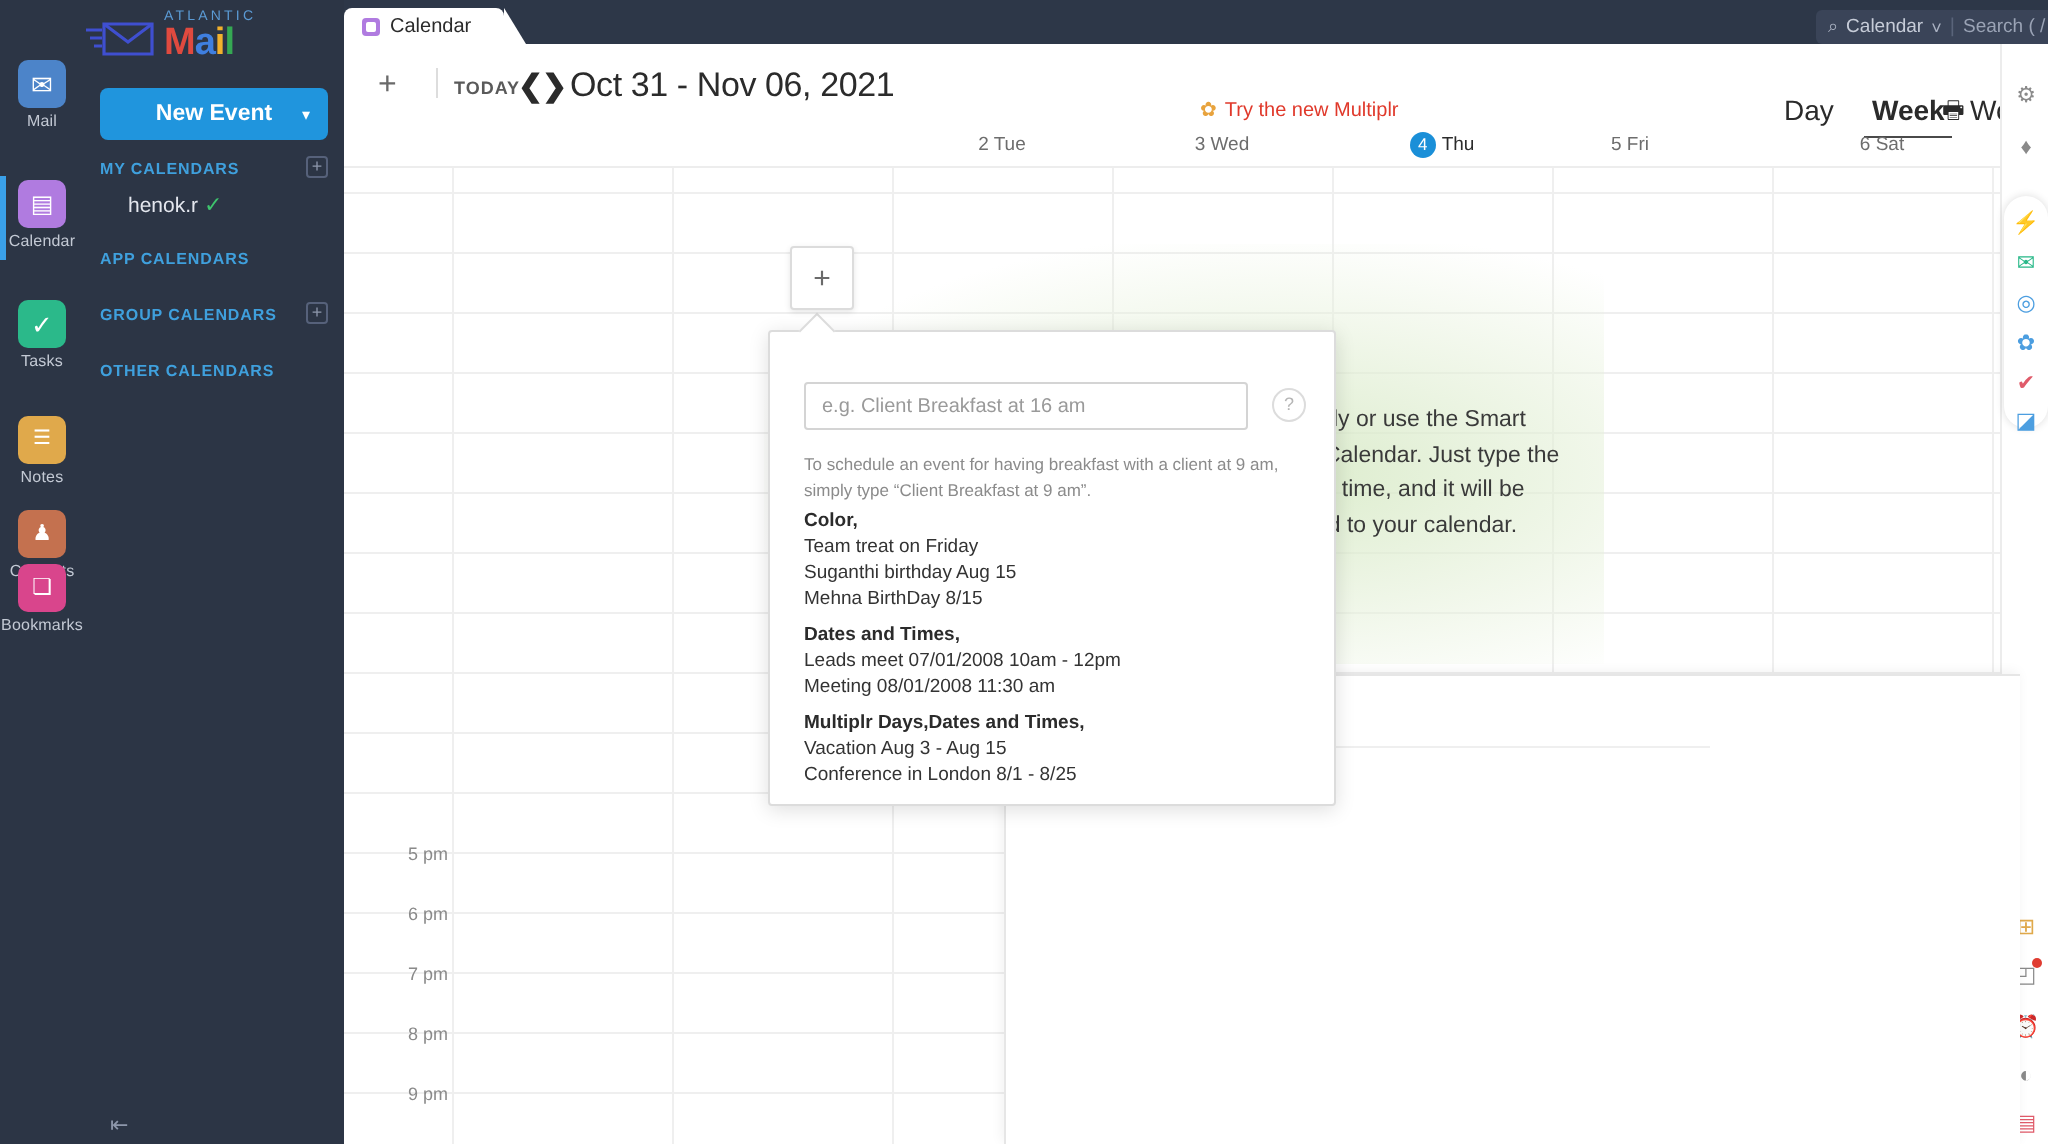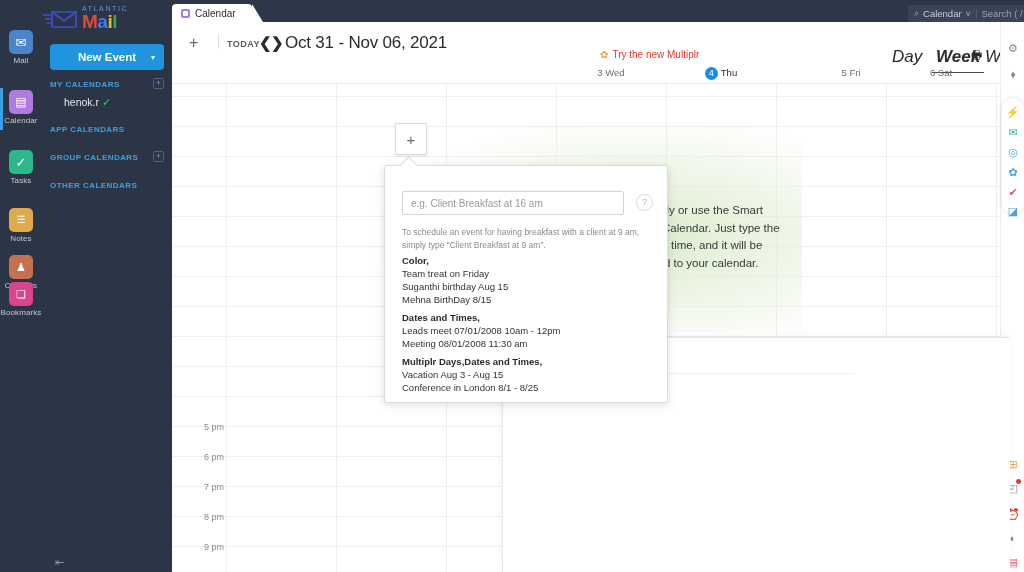--- a/index.html
+++ b/index.html
@@ -92,21 +92,21 @@
   
   #toolbar { position:absolute; left:0; top:0; width:852px; height:40px; background:#fff; }
   #add-btn { position:absolute; left:17px; top:12px; font-size:16px; color:#6a6a6a; cursor:pointer; }
   #tb-sep { position:absolute; left:46px; top:12px; width:1px; height:15px; background:#ddd; }
   #today-btn { position:absolute; left:55px; top:17px; font-size:9px; font-weight:bold; color:#5a5a5a; letter-spacing:.5px; cursor:pointer; }
   #nav-prev,#nav-next { position:absolute; top:12px; font-size:15px; font-weight:bold; color:#2b2b2b; cursor:pointer; }
   #nav-prev{left:87px;} #nav-next{left:99px;}
   #range-title { position:absolute; left:113px; top:11px; font-size:17px; color:#2b2b2b; letter-spacing:-.2px; }
 
   #try-new { position:absolute; left:428px; top:27px; font-size:10px; color:#e0392b; cursor:pointer; display:flex; align-items:center; gap:4px; }
-  .views { position:absolute; top:25px; font-size:17px; color:#2b2b2b; cursor:pointer;font-style:italic; }
+  .views { position:absolute; top:25px; font-size:14px; color:#2b2b2b; cursor:pointer; }
   .views.active { font-weight:bold; }
   .views.active:after{ content:""; position:absolute; left:-4px; right:-4px; bottom:-6px; height:1.5px; background:#4a4a4a; }
   #print-btn { position:absolute; left:799px; top:24px; font-size:12px; cursor:pointer; }
 
   
   #dayhdr { position:absolute; left:0; top:40px; width:836px; height:22px; border-bottom:1px solid #ededed; }
   .dcol { position:absolute; top:0; height:22px; text-align:center; font-size:9.5px; color:#6d6d6d; line-height:22px; }
   .dcol.today { color:#2b2b2b; }
   .today-pill {
     display:inline-block; width:13px; height:13px; border-radius:50%;
@@ -309,25 +309,26 @@
     </div>
 
     <div class="views" style="left:720px">Day</div>
     <div class="views active" style="left:764px">Week</div>
     <div class="views" style="left:813px">Work</div>
 
     <div id="print-btn">🖶</div>
   </div>
 
   <div id="dayhdr">
+    <div class="dcol" style="left:274px;width:110px">2 Tue</div>
     <div class="dcol" style="left:384px;width:110px">3 Wed</div>
     <div class="dcol today" style="left:494px;width:110px">
       <span class="today-pill">4</span><span>Thu</span>
     </div>
-    <div class="dcol" style="left:624px;width:110px">5 Fri</div>
+    <div class="dcol" style="left:588px;width:110px">5 Fri</div>
     <div class="dcol" style="left:714px;width:110px">6 Sat</div>
   </div>
 
   <div id="grid">
     <div class="vr" style="left:54px"></div>
     <div class="vr" style="left:164px"></div>
     <div class="vr" style="left:274px"></div>
     <div class="vr" style="left:384px"></div>
     <div class="vr" style="left:494px"></div>
     <div class="vr" style="left:604px"></div>

